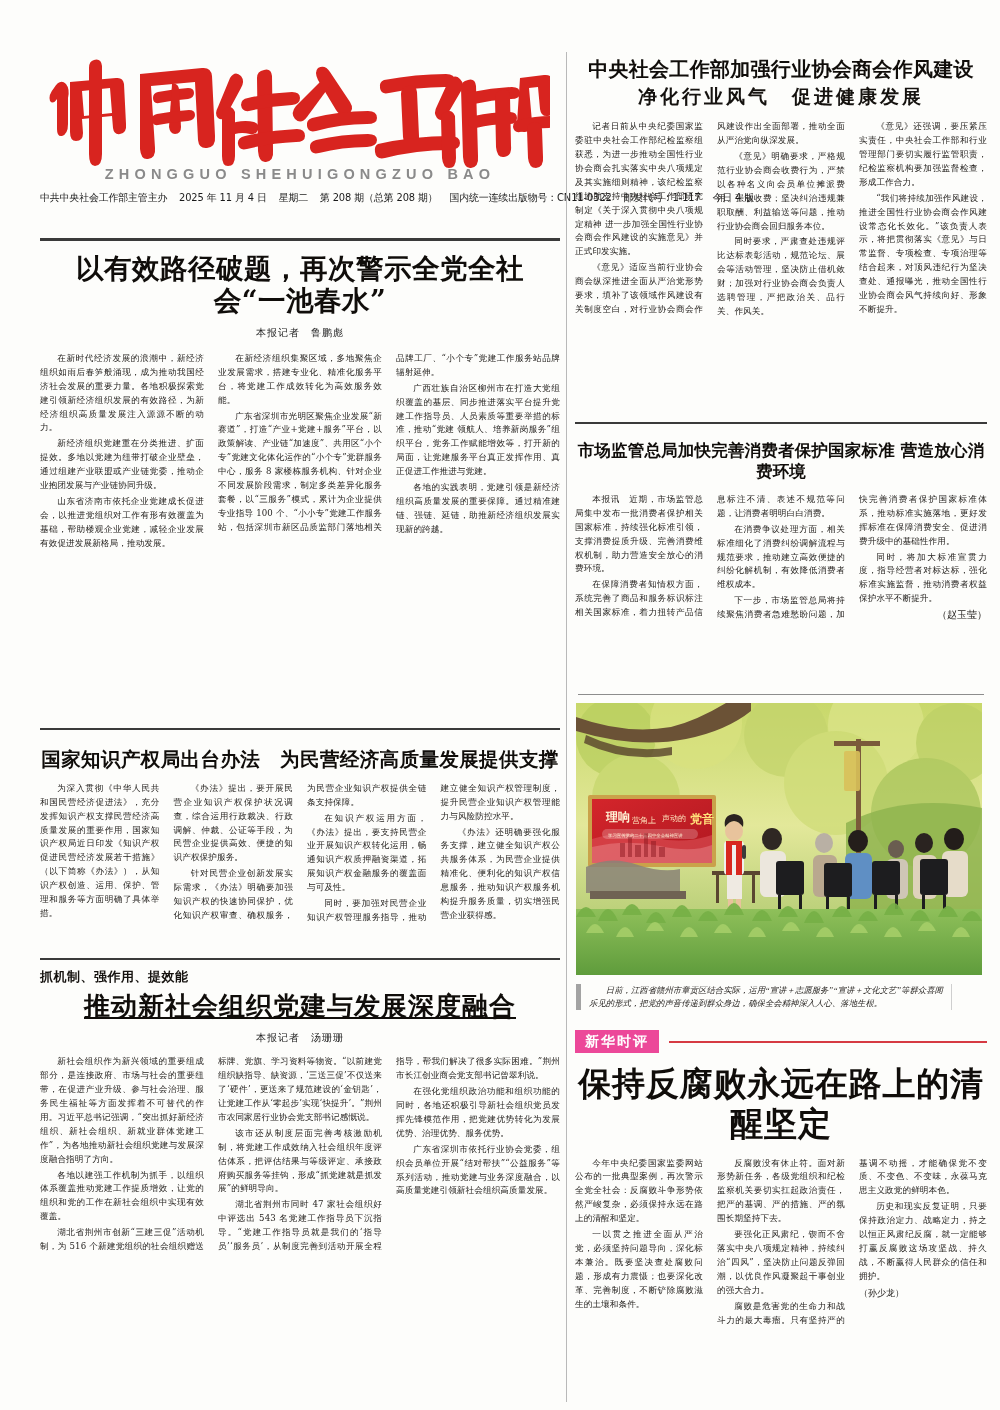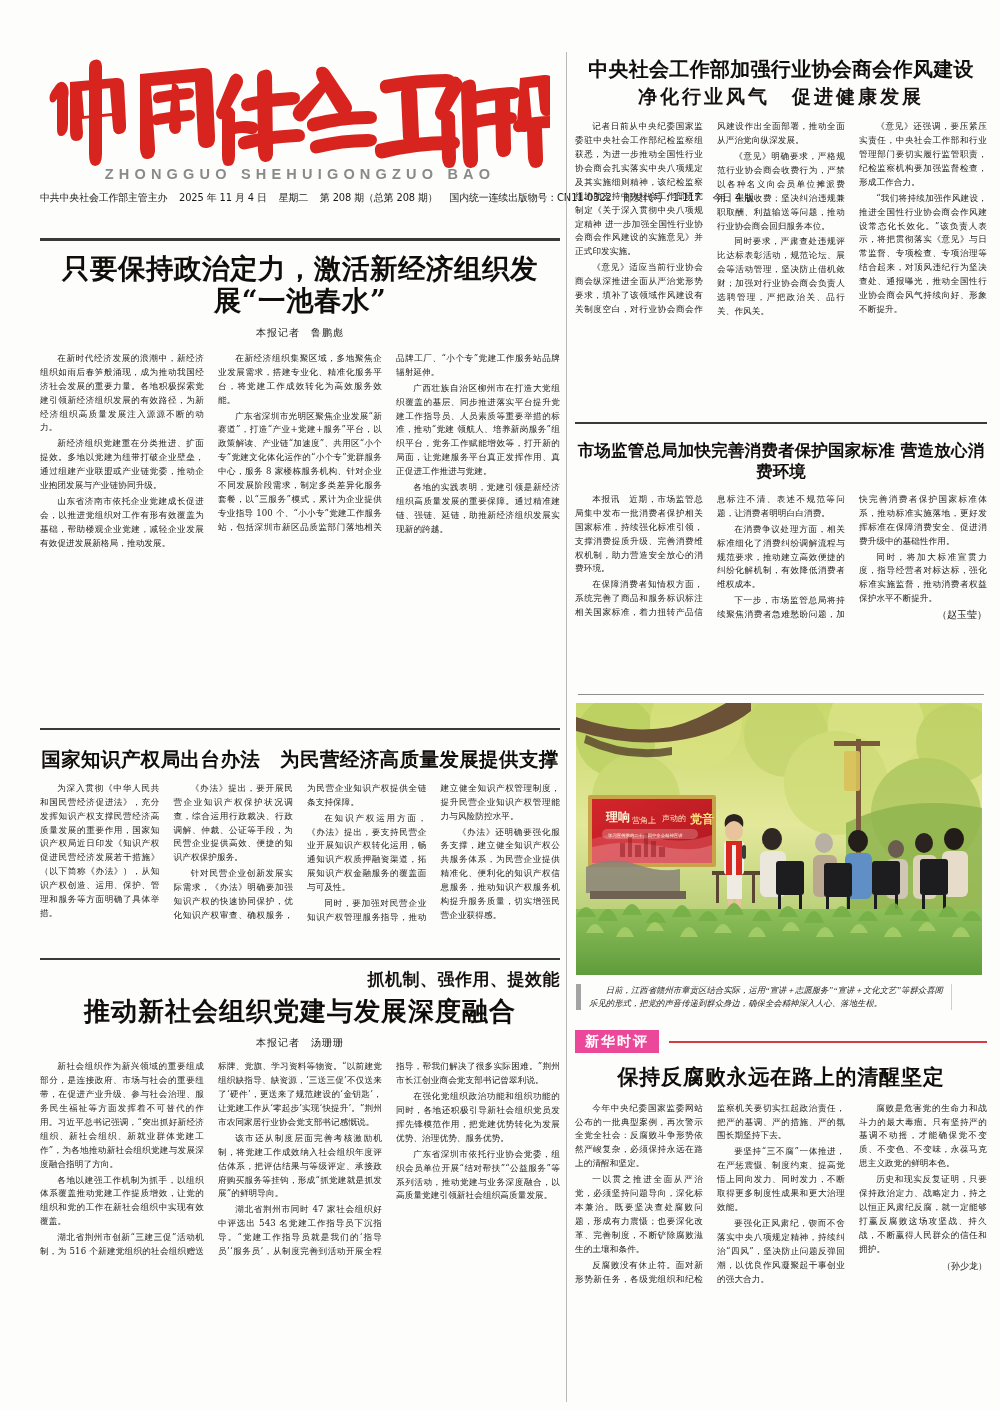--- a/index.html
+++ b/index.html
@@ -36,21 +36,21 @@
   
   .hl-main{
     font-family:"DejaVu Serif","Liberation Serif",serif;
     font-weight:700;text-align:center;color:#100d0a;
   }
   .byline{
     text-align:center;font-size:10px;color:#222;margin-top:9px;letter-spacing:1px;
   }
   .kicker{
     font-family:Liberation Serif, serif;
-    font-weight:700;font-size:17px;color:#15120f;letter-spacing:0.5px;text-align:right;
+    font-weight:700;font-size:13px;color:#15120f;letter-spacing:0.5px;
   }
   .cols{column-gap:14px;column-rule:0;}
   .body-txt{
     font-size:8.6px;line-height:1.62;text-align:justify;color:#262320;
     font-family:"DejaVu Serif","Liberation Serif",serif;
     letter-spacing:0.1px;
     text-indent:2em;
     margin:0 0 2px 0;
     -webkit-hyphens:none;hyphens:none;word-break:break-all;
   }
@@ -63,21 +63,21 @@
 
   .rule-thin{position:absolute;background:#3a3a3a;}
 
   
   .ip{position:absolute;left:40px;top:748px;width:520px;}
   .ip .hl-main{font-size:19.5px;line-height:1.22;letter-spacing:0.4px;}
   .ip-body{margin-top:10px;column-count:4;height:152px;}
 
   
   .pb{position:absolute;left:40px;top:1040px;width:520px;}
-  .pb .hl-main{font-size:26px;line-height:1.2;margin-top:5px;letter-spacing:1px;}
+  .pb .hl-main{font-size:26px;line-height:1.2;margin-top:5px;letter-spacing:1px;text-decoration:underline;}
   .pb-body{margin-top:10px;column-count:3;height:270px;}
 
   
   .rcol{position:absolute;left:575px;top:56px;width:412px;}
   .r1 .hl-main{font-size:20px;line-height:1.3;letter-spacing:0.3px;}
   .r1 .hl-sub{font-size:19px;line-height:1.32;letter-spacing:3px;font-weight:700;text-align:center;margin-top:2px;}
   .r1-body{margin-top:11px;column-count:3;height:245px;}
 
   .r2{position:absolute;left:575px;top:440px;width:412px;}
   .r2 .hl-main{font-size:16.5px;line-height:1.3;letter-spacing:0.2px;}
@@ -95,23 +95,23 @@
 
   
   .comm{position:absolute;left:575px;top:1030px;width:412px;}
   .badge-row{display:flex;align-items:center;gap:0;}
   .badge{
     background:#ec4899;color:#fff;font-weight:700;font-size:14px;
     padding:4px 10px 5px;letter-spacing:2px;
     font-family:"DejaVu Serif","Liberation Serif",serif;line-height:1;
   }
   .badge-line{flex:1;height:2px;background:#cf1822;margin-left:10px;opacity:.85;}
-  .comm .hl-main{font-size:21px;line-height:1.22;margin-top:11px;letter-spacing:0.8px;}
+  .comm .hl-main{font-size:33px;line-height:1.22;margin-top:11px;letter-spacing:0.8px;}
   .comm-body{margin-top:12px;column-count:3;height:225px;}
-  .sig{text-align:right;font-size:9px;margin-top:3px;color:#262320;}
+  .sig{font-size:9px;margin-top:3px;color:#262320;}
 
   .hairline{position:absolute;background:#8d8d8d;height:1px;}
 </style>
 </head>
 <body>
 
 <div class="page">
 
   <div class="masthead">
     <div class="logo-wrap">
@@ -165,21 +165,21 @@
       <span>国内统一连续出版物号：CN11-0322</span>
       <span>邮发代号：1-117</span>
       <span>今日 4 版</span>
     </div>
   </div>
   <div class="mast-rule"></div>
 
   <div class="vdiv" style="left:566px;top:52px;height:1350px;"></div>
 
   <div class="lead">
-    <div class="hl-main">只要保持政治定力，激活新经济组织发展“一池春水”</div>
+    <div class="hl-main">以有效路径破题，再次警示全党全社会“一池春水”</div>
     <div class="byline">本报记者　鲁鹏彪</div>
     <div class="lead-body cols">
       <p class="body-txt">在新时代经济发展的浪潮中，新经济组织如雨后春笋般涌现，成为推动我国经济社会发展的重要力量。各地积极探索党建引领新经济组织发展的有效路径，为新经济组织高质量发展注入源源不断的动力。</p>
       <p class="body-txt">新经济组织党建重在分类推进、扩面提效。多地以党建为纽带打破企业壁垒，通过组建产业联盟或产业链党委，推动企业抱团发展与产业链协同升级。</p>
       <p class="body-txt">山东省济南市依托企业党建成长促进会，以推进党组织对工作有形有效覆盖为基础，帮助楼观企业党建，减轻企业发展有效促进发展新格局，推动发展。</p>
       <p class="body-txt">在新经济组织集聚区域，多地聚焦企业发展需求，搭建专业化、精准化服务平台，将党建工作成效转化为高效服务效能。</p>
       <p class="body-txt">广东省深圳市光明区聚焦企业发展“新赛道”，打造“产业+党建+服务”平台，以政策解读、产业链“加速度”、共用区“小个专”党建文化体化运作的“小个专”党群服务中心，服务 8 家楼栋服务机构、针对企业不同发展阶段需求，制定多类差异化服务套餐，以“三服务”模式，累计为企业提供专业指导 100 个、“小小专”党建工作服务站，包括深圳市新区品质监部门落地相关品牌工厂、“小个专”党建工作服务站品牌辐射延伸。</p>
       <p class="body-txt">广西壮族自治区柳州市在打造大党组织覆盖的基层、同步推进落实平台提升党建工作指导员、人员素质等重要举措的标准，推动“党建 领航人、培养新岗服务”组织平台，党务工作赋能增效等，打开新的局面，让党建服务平台真正发挥作用、真正促进工作推进与党建。</p>
       <p class="body-txt">各地的实践表明，党建引领是新经济组织高质量发展的重要保障。通过精准建链、强链、延链，助推新经济组织发展实现新的跨越。</p>
     </div>
@@ -412,21 +412,20 @@
   <div class="comm">
     <div class="badge-row">
       <div class="badge">新华时评</div>
       <div class="badge-line"></div>
     </div>
     <div class="hl-main">保持反腐败永远在路上的清醒坚定</div>
     <div class="comm-body cols">
       <p class="body-txt">今年中央纪委国家监委网站公布的一批典型案例，再次警示全党全社会：反腐败斗争形势依然严峻复杂，必须保持永远在路上的清醒和坚定。</p>
       <p class="body-txt">一以贯之推进全面从严治党，必须坚持问题导向，深化标本兼治。既要坚决查处腐败问题，形成有力震慑；也要深化改革、完善制度，不断铲除腐败滋生的土壤和条件。</p>
       <p class="body-txt">反腐败没有休止符。面对新形势新任务，各级党组织和纪检监察机关要切实扛起政治责任，把严的基调、严的措施、严的氛围长期坚持下去。</p>
-      <p class="body-txt">要坚持“三不腐”一体推进，在严惩震慑、制度约束、提高觉悟上同向发力、同时发力，不断取得更多制度性成果和更大治理效能。</p>
       <p class="body-txt">要强化正风肃纪，锲而不舍落实中央八项规定精神，持续纠治“四风”，坚决防止问题反弹回潮，以优良作风凝聚起干事创业的强大合力。</p>
       <p class="body-txt">腐败是危害党的生命力和战斗力的最大毒瘤。只有坚持严的基调不动摇，才能确保党不变质、不变色、不变味，永葆马克思主义政党的鲜明本色。</p>
       <p class="body-txt">历史和现实反复证明，只要保持政治定力、战略定力，持之以恒正风肃纪反腐，就一定能够打赢反腐败这场攻坚战、持久战，不断赢得人民群众的信任和拥护。</p>
       <p class="sig">（孙少龙）</p>
     </div>
   </div>
 
 </div>
 
 </body></html>

